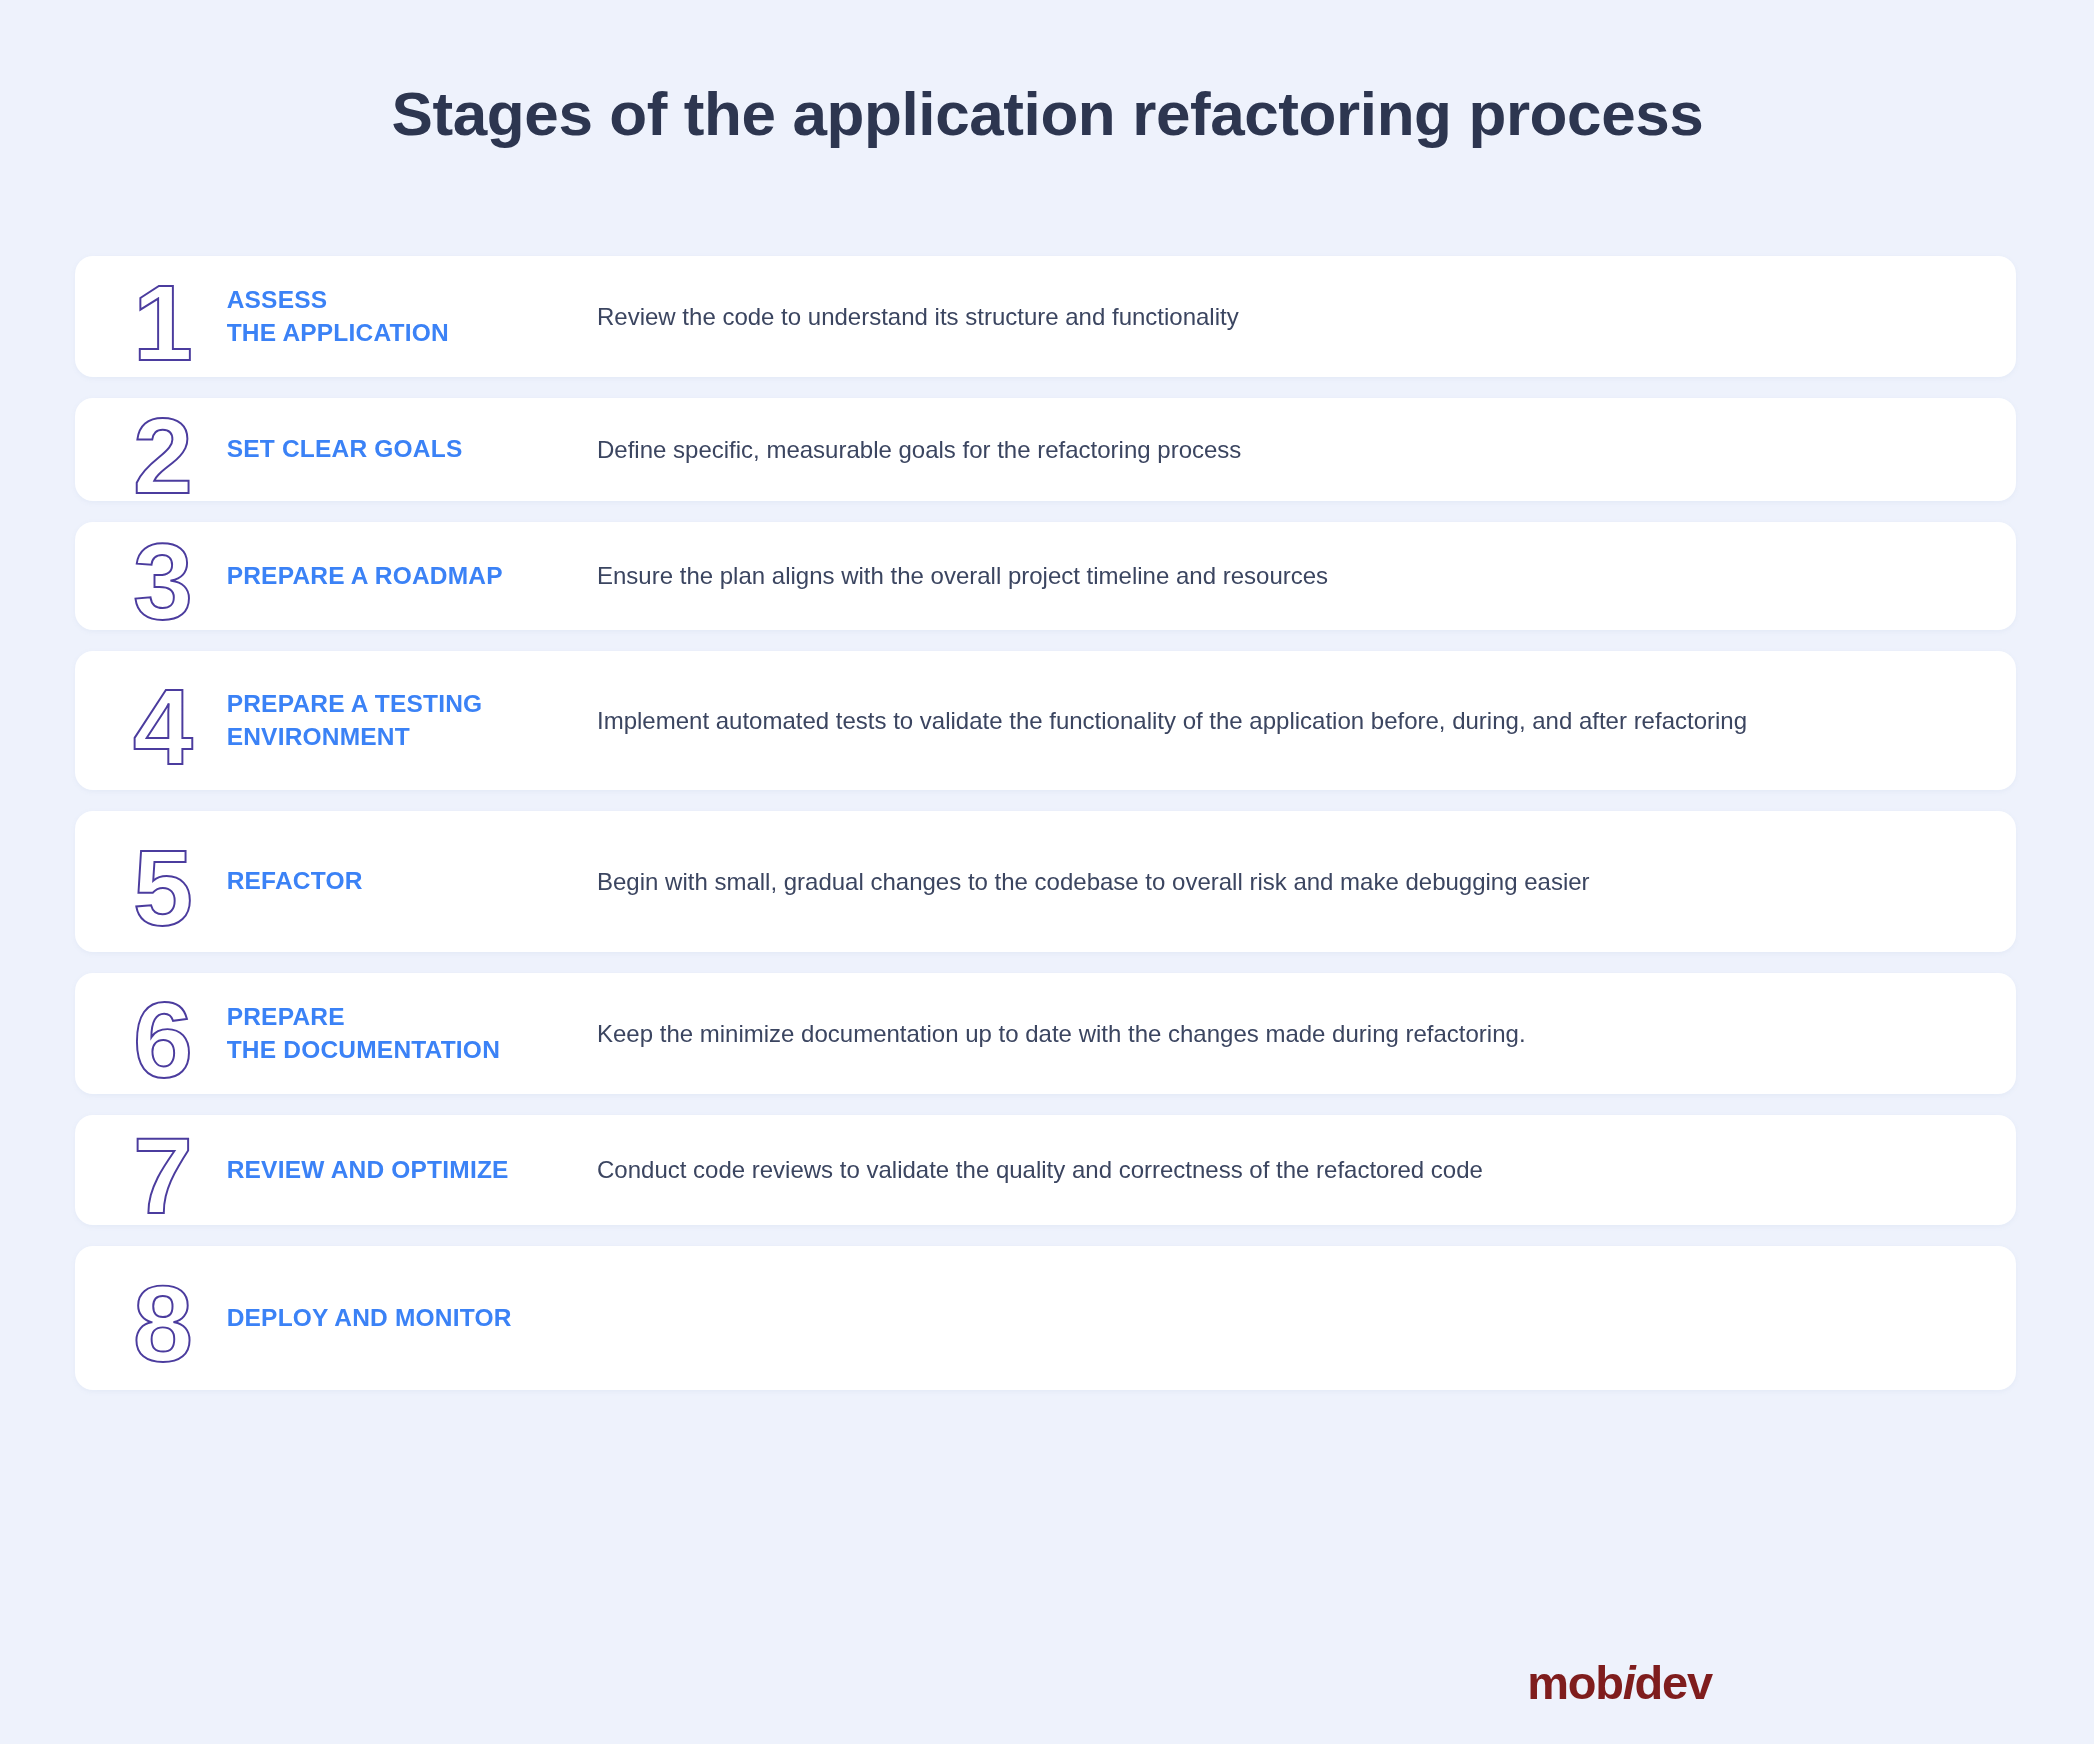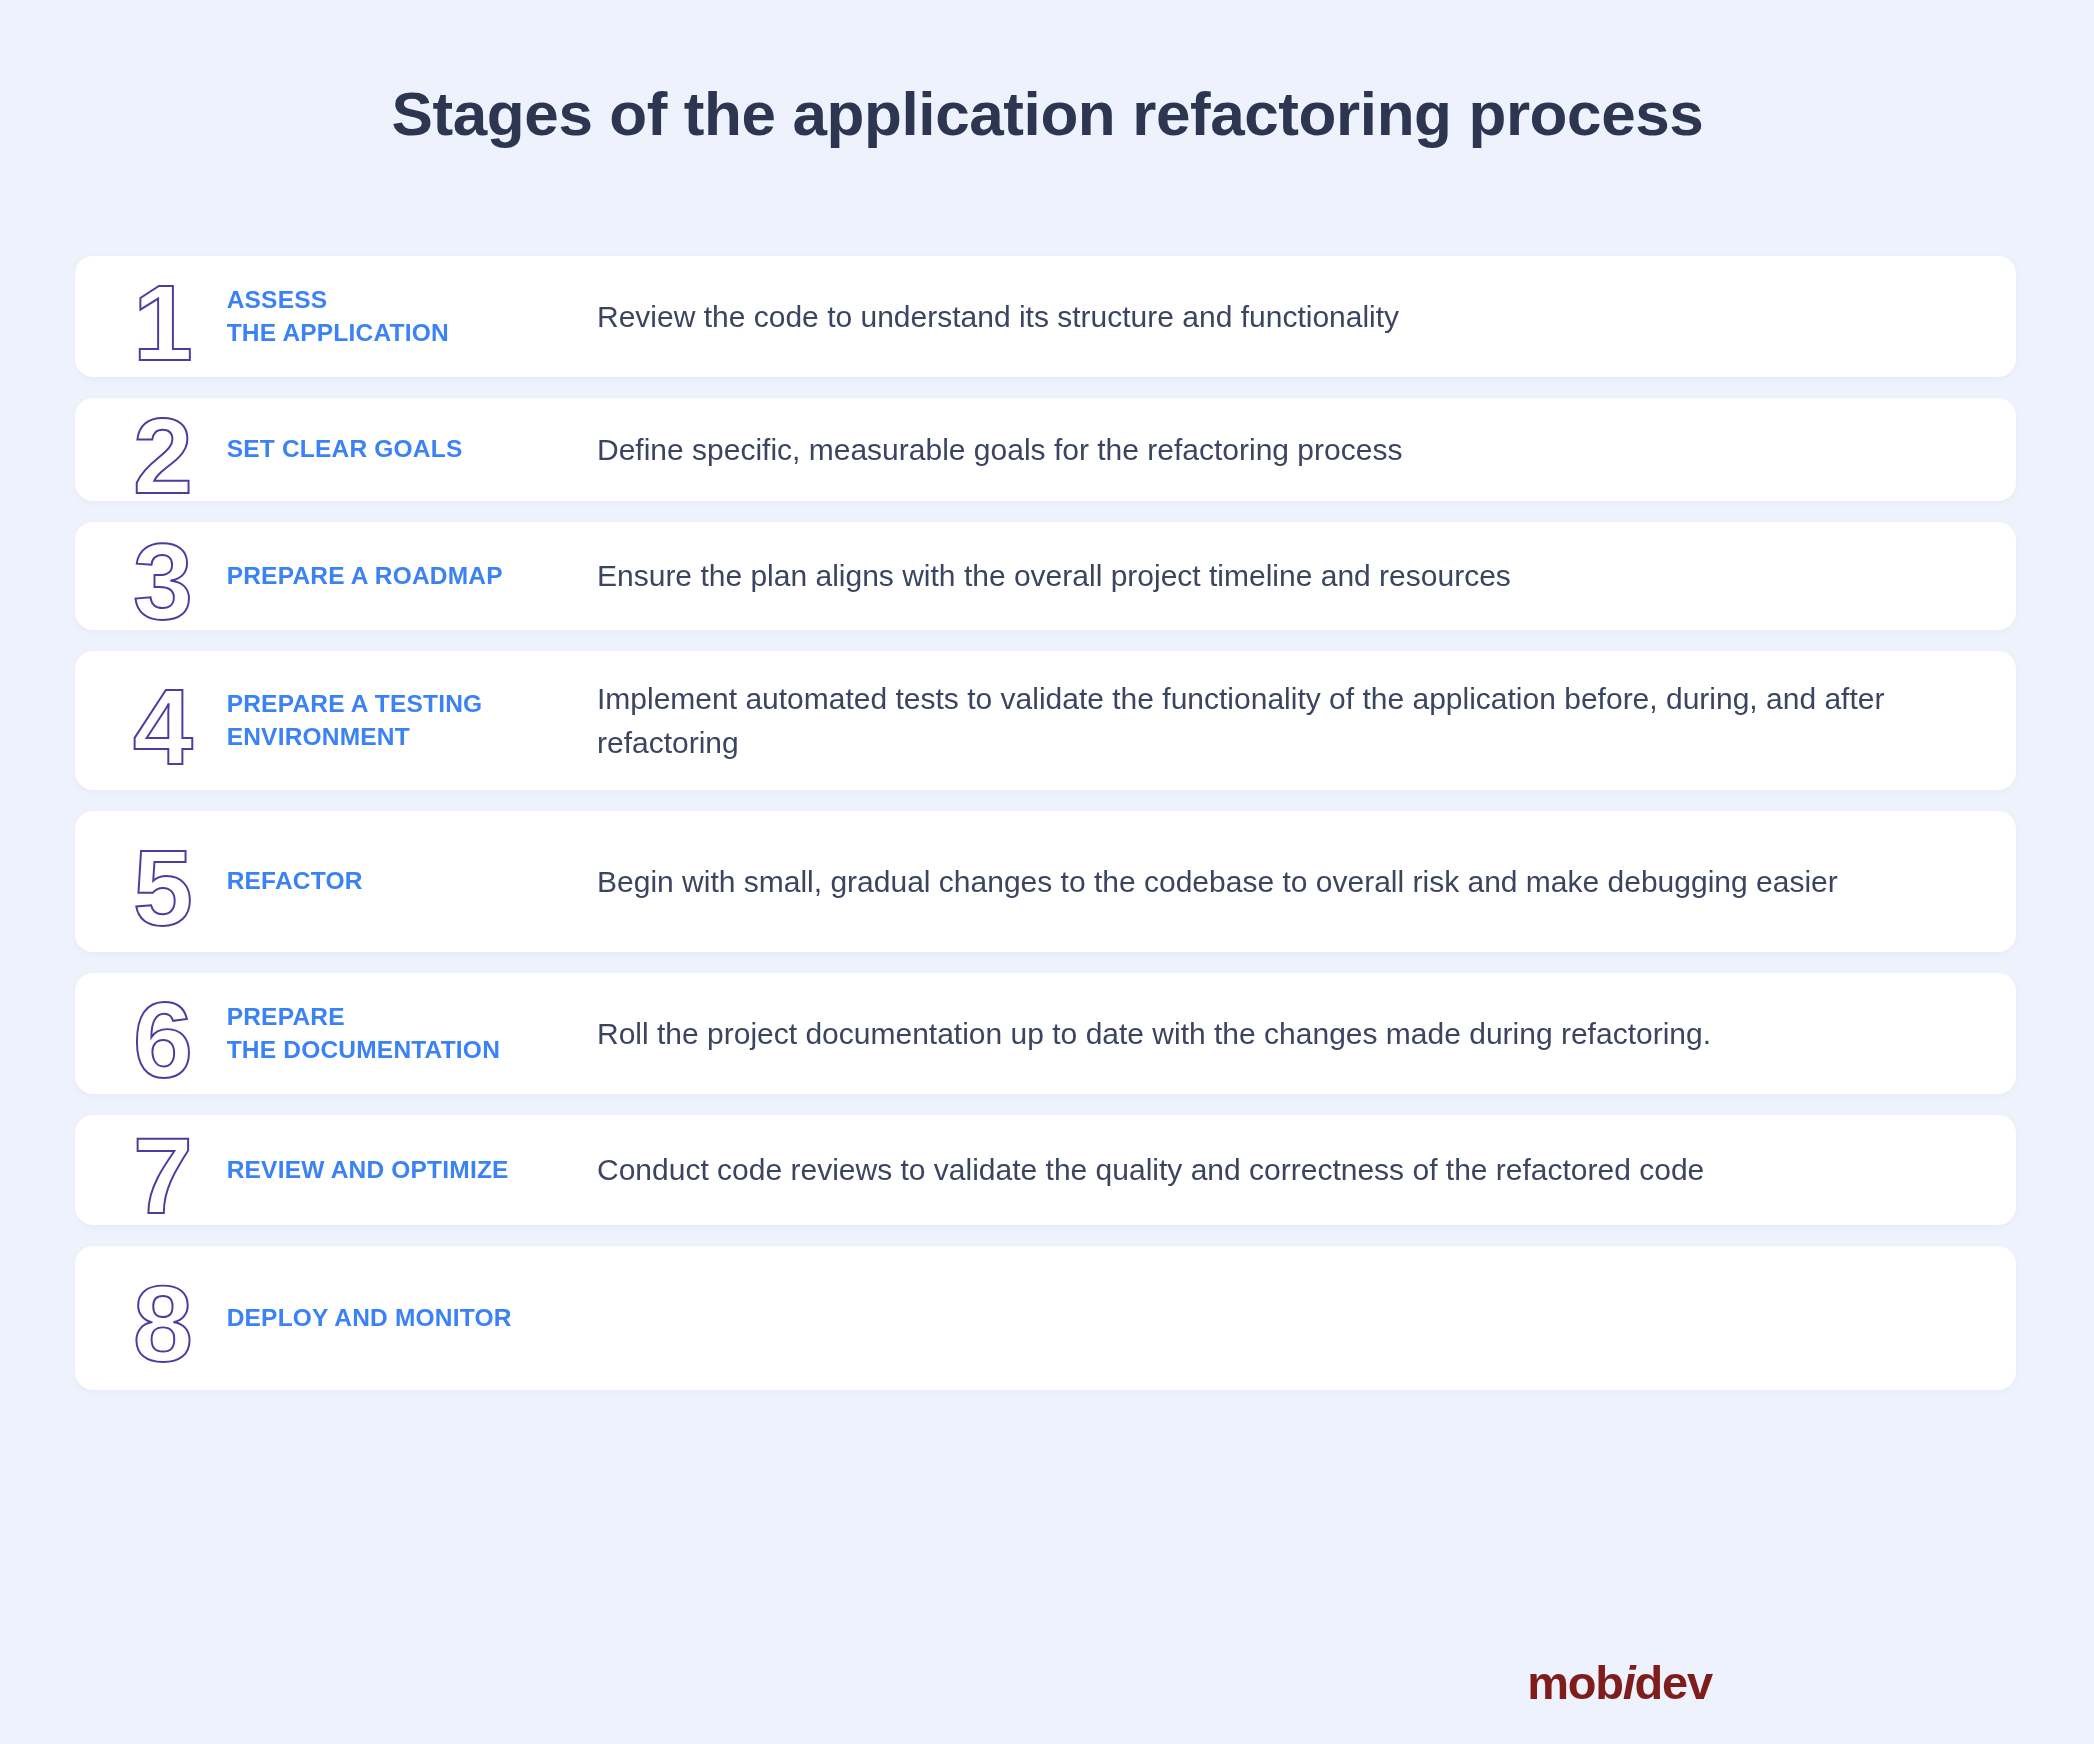--- a/index.html
+++ b/index.html
@@ -102,21 +102,21 @@
     color: #3b82f6;
     text-transform: uppercase;
   }
 
   
   .desc {
     flex: 1 1 auto;
     padding-right: 49px;
     font-family: "Liberation Sans", sans-serif;
     font-weight: normal;
-    font-size: 30px;
+    font-size: 24px;
     line-height: 1.46;
     color: #3b4560;
   }
 
   
   .logo {
     position: absolute;
     right: 79px;
     bottom: 39px;
     font-family: "Liberation Sans", sans-serif;
@@ -205,21 +205,21 @@
     <div class="card card-h6">
       <div class="num">
         <svg width="90" height="106" viewBox="0 0 110 130" aria-hidden="true">
           <text x="55" y="118" text-anchor="middle">6</text>
         </svg>
       </div>
       <div class="label">
         <div>PREPARE</div>
         <div>THE DOCUMENTATION</div>
       </div>
-      <div class="desc">Roll the project documentation up to date with the changes made during refactoring.</div>
+      <div class="desc">Keep the minimize documentation up to date with the changes made during refactoring.</div>
     </div>
 
     <div class="card card-h7">
       <div class="num">
         <svg width="90" height="106" viewBox="0 0 110 130" aria-hidden="true">
           <text x="55" y="118" text-anchor="middle">7</text>
         </svg>
       </div>
       <div class="label">
         <div>REVIEW AND OPTIMIZE</div>

